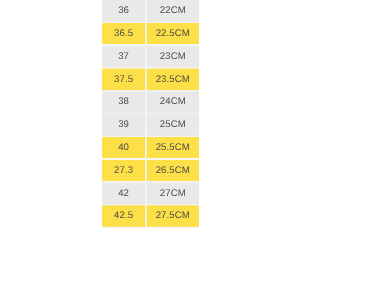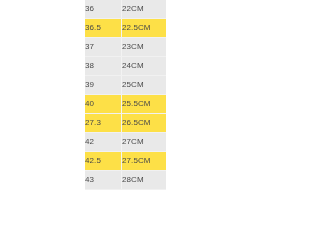--- a/index.html
+++ b/index.html
@@ -40,21 +40,21 @@
 
   .size-table tr {
     height: 18px;
   }
 
   .size-table td {
     height: 18px;
     line-height: 18px;
     padding: 0;
     margin: 0;
-    text-align: left;
+    text-align: center;
     vertical-align: middle;
     font-size: 8px;
     color: #4a4a4a;
     letter-spacing: 0.1px;
     white-space: nowrap;
     overflow: hidden;
   }
 
   
   .col-eu {
@@ -103,20 +103,24 @@
             <td class="col-cm">22CM</td>
           </tr>
           <tr class="row-b">
             <td class="col-eu">36.5</td>
             <td class="col-cm">22.5CM</td>
           </tr>
           <tr class="row-a">
             <td class="col-eu">37</td>
             <td class="col-cm">23CM</td>
           </tr>
+          <tr class="row-b">
+            <td class="col-eu">37.5</td>
+            <td class="col-cm">23.5CM</td>
+          </tr>
           <tr class="row-a">
             <td class="col-eu">38</td>
             <td class="col-cm">24CM</td>
           </tr>
           <tr class="row-a">
             <td class="col-eu">39</td>
             <td class="col-cm">25CM</td>
           </tr>
           <tr class="row-b">
             <td class="col-eu">40</td>
@@ -127,23 +131,19 @@
             <td class="col-cm">26.5CM</td>
           </tr>
           <tr class="row-a">
             <td class="col-eu">42</td>
             <td class="col-cm">27CM</td>
           </tr>
           <tr class="row-b">
             <td class="col-eu">42.5</td>
             <td class="col-cm">27.5CM</td>
           </tr>
-          <tr class="row-a">
-            <td class="col-eu">43</td>
-            <td class="col-cm">28CM</td>
-          </tr>
           <tr class="group-gap">
             <td colspan="2"></td>
           </tr>
         </tbody>
     </table>
   </div>
 </div>
 
 </body></html>

